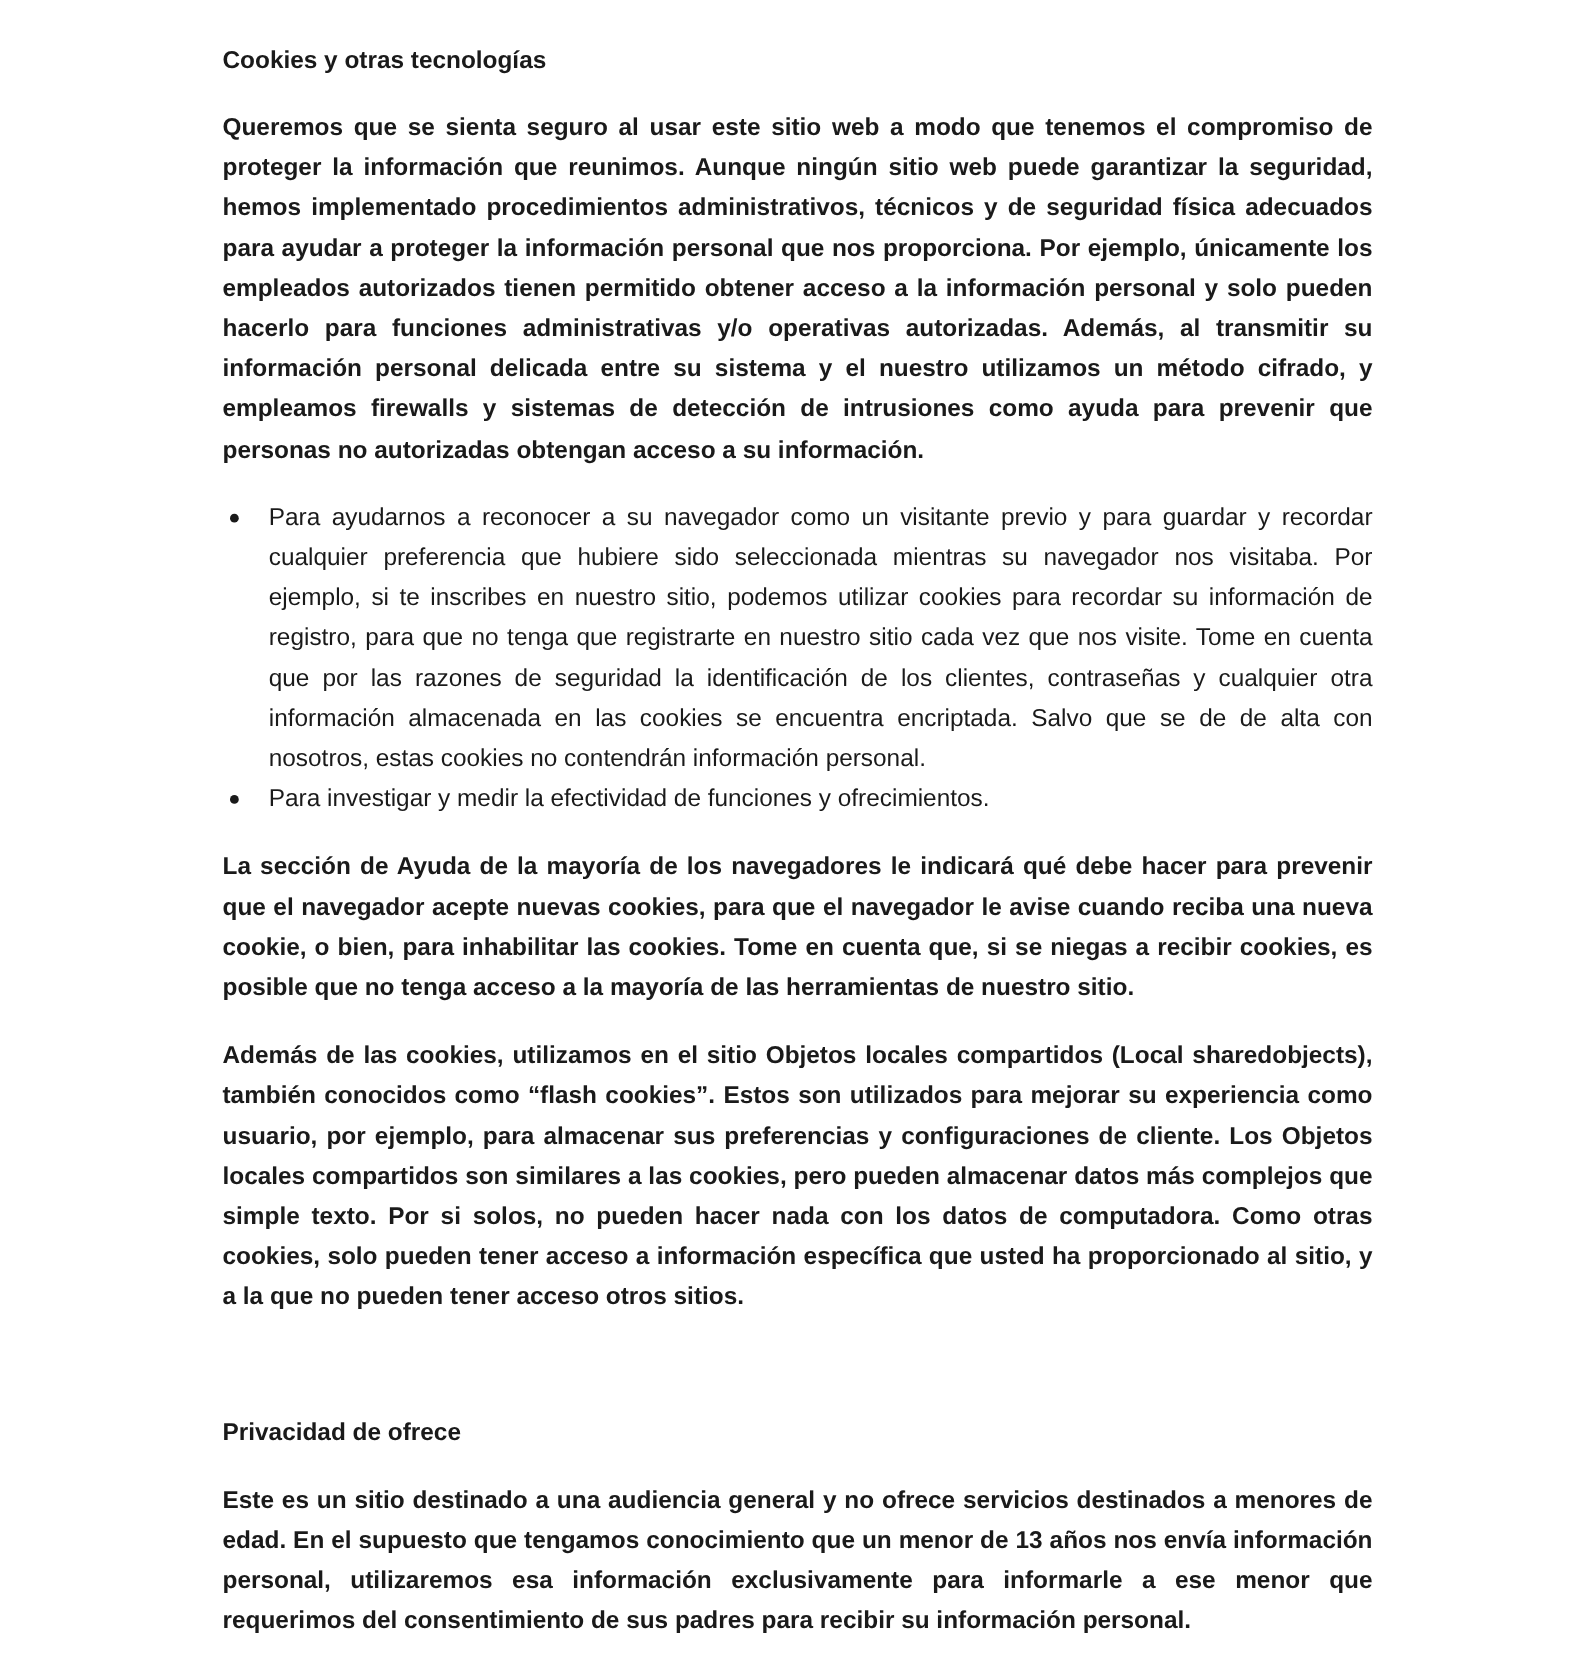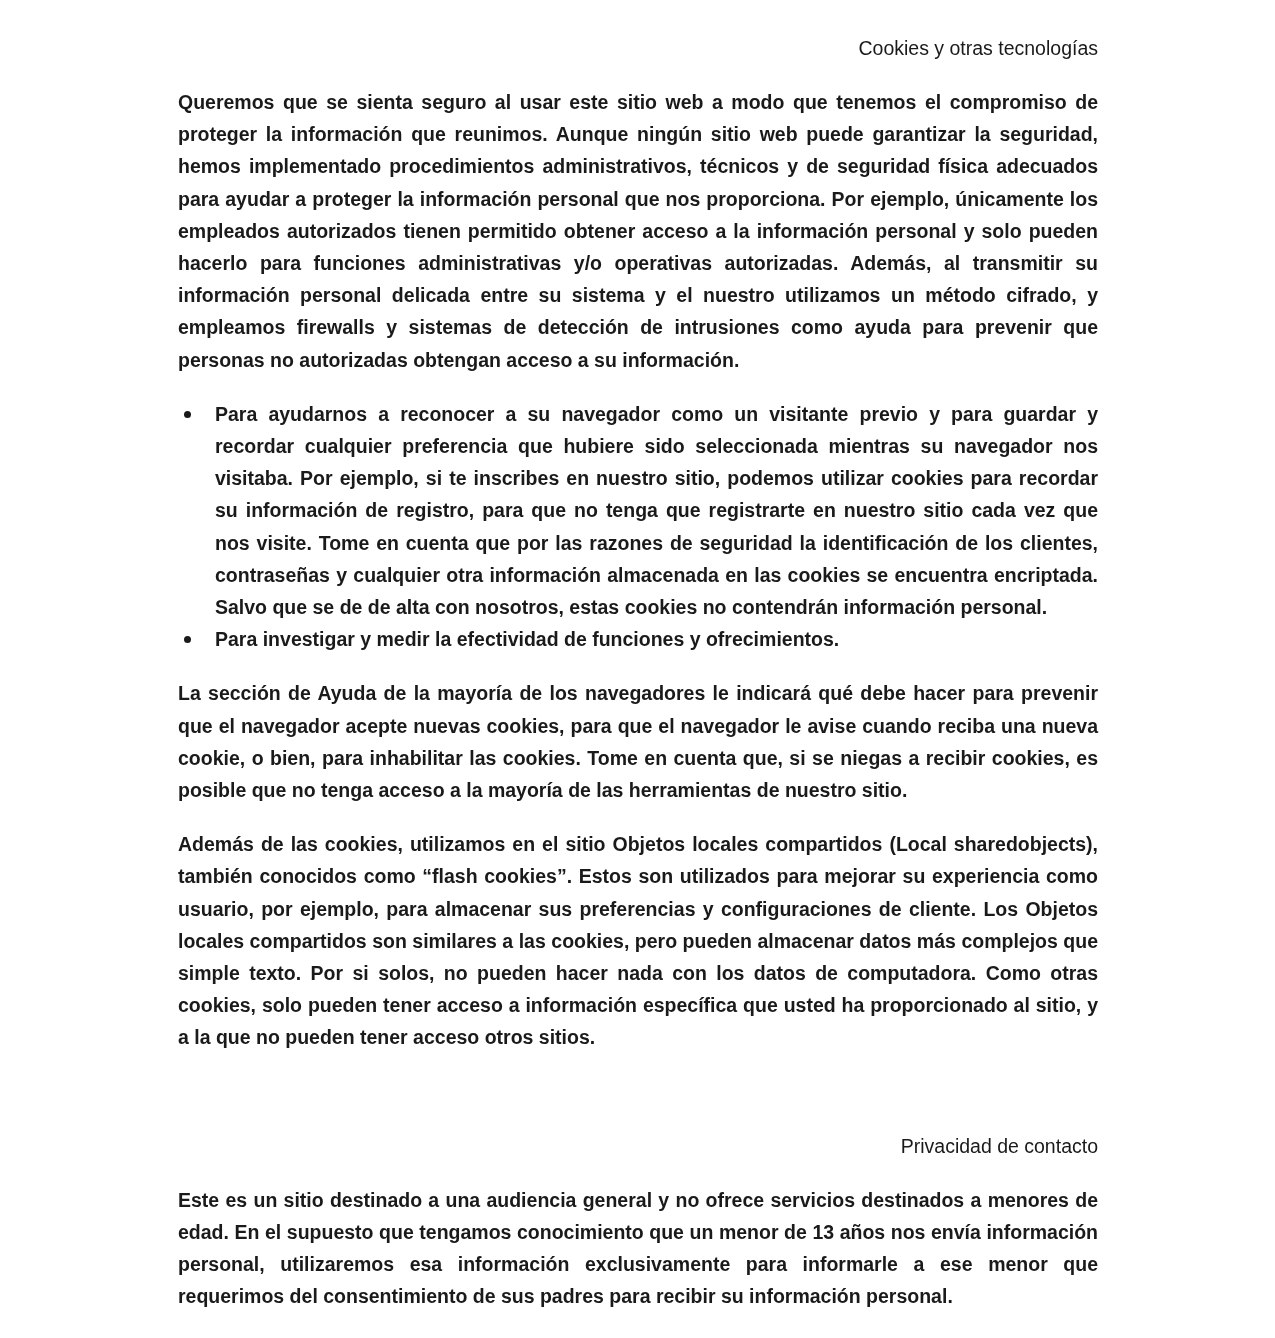--- a/index.html
+++ b/index.html
@@ -17,24 +17,24 @@
 
   .page {
     width: 1275px;
     min-height: 1338px;
     background: #ffffff;
     padding: 36px 177px 40px 178px;
   }
 
   .doc-heading {
     font-size: 19.5px;
-    font-weight: normal;
+    font-weight: bold;
     line-height: 24px;
     margin-bottom: 26px;
-    text-align: right;
+    text-align: left;
   }
 
   .doc-paragraph {
     font-size: 19.5px;
     line-height: 32.2px;
     text-align: justify;
     margin-bottom: 22px;
     font-weight: bold;
   }
 
@@ -44,21 +44,20 @@
     padding: 0;
   }
 
   ul.doc-bullets li {
     position: relative;
     padding-left: 37px;
     font-size: 19.5px;
     line-height: 32.2px;
     text-align: justify;
     margin: 0;
-    font-weight: bold;
   }
 
   ul.doc-bullets li::before {
     content: "";
     position: absolute;
     left: 6px;
     top: 13px;
     width: 7px;
     height: 7px;
     border-radius: 50%;
@@ -86,18 +85,18 @@
 
     <p class="doc-paragraph">La sección de Ayuda de la mayoría de los navegadores le indicará qué debe hacer para prevenir que el navegador acepte nuevas cookies, para que el navegador le avise cuando reciba una nueva cookie, o bien, para inhabilitar las cookies. Tome en cuenta que, si se niegas a recibir cookies, es posible que no tenga acceso a la mayoría de las herramientas de nuestro sitio.</p>
 
     <p class="doc-paragraph">Además de las cookies, utilizamos en el sitio Objetos locales compartidos (Local sharedobjects), también conocidos como “flash cookies”. Estos son utilizados para mejorar su experiencia como usuario, por ejemplo, para almacenar sus preferencias y configuraciones de cliente. Los Objetos locales compartidos son similares a las cookies, pero pueden almacenar datos más complejos que simple texto. Por si solos, no pueden hacer nada con los datos de computadora. Como otras cookies, solo pueden tener acceso a información específica que usted ha proporcionado al sitio, y a la que no pueden tener acceso otros sitios.</p>
 
   </section>
 
   <div class="section-gap"></div>
 
   <section>
-    <h2 class="doc-heading">Privacidad de contacto</h2>
+    <h2 class="doc-heading">Privacidad de ofrece</h2>
 
     <p class="doc-paragraph">Este es un sitio destinado a una audiencia general y no ofrece servicios destinados a menores de edad. En el supuesto que tengamos conocimiento que un menor de 13 años nos envía información personal, utilizaremos esa información exclusivamente para informarle a ese menor que requerimos del consentimiento de sus padres para recibir su información personal.</p>
   </section>
 
 </div>
 
 </body></html>

